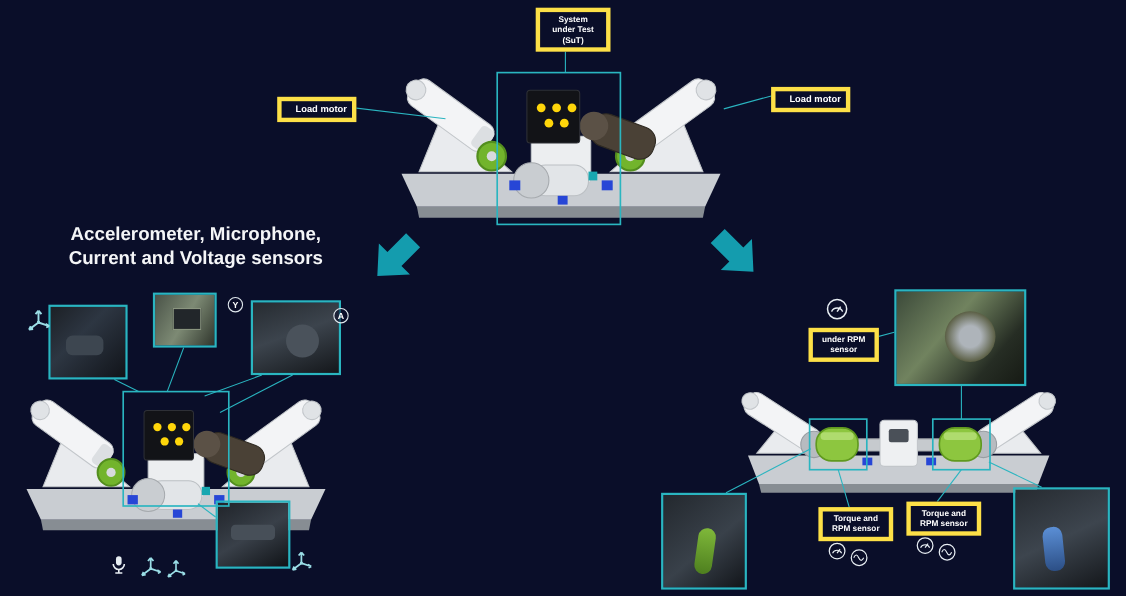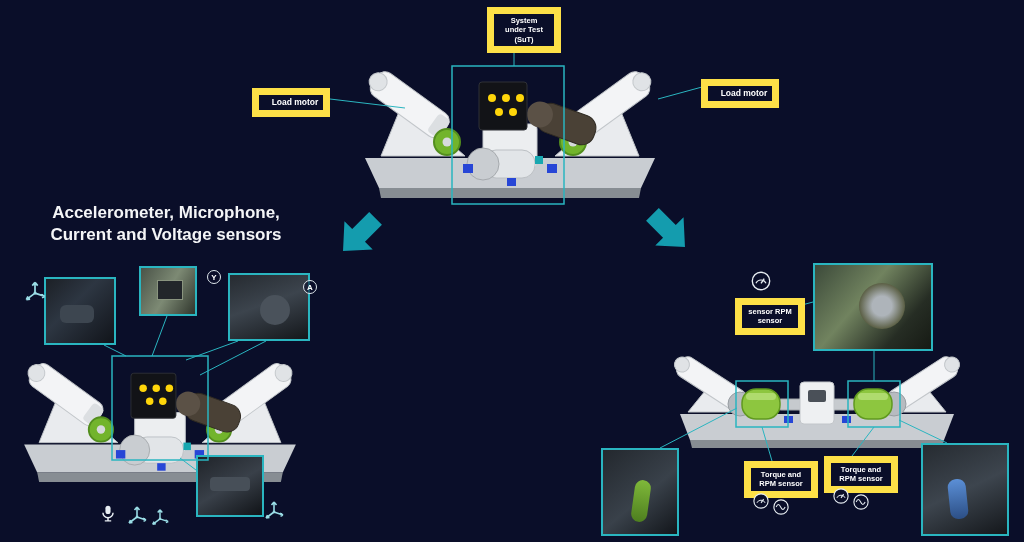--- a/index.html
+++ b/index.html
@@ -1,20 +1,20 @@
 <!DOCTYPE html>
 <html><head>
 <meta charset="utf-8">
 <style>
   html,body{margin:0;padding:0;background:#05081a;}
   #canvas{position:relative;width:1024px;height:542px;background:#0a0e29;overflow:hidden;
           font-family:"Liberation Sans",sans-serif;color:#fff;}
   svg.machine{position:absolute;z-index:2;}
   #overlay{position:absolute;left:0;top:0;width:1024px;height:542px;z-index:4;pointer-events:none;}
-  .callout{position:absolute;z-index:6;background:#0a0e29;border:7px solid #fde047;
+  .callout{position:absolute;z-index:6;background:#0a0e29;border:4px solid #fde047;
            color:#fff;font-weight:bold;text-align:center;padding:2px 4px;line-height:1.25;}
   .callout span{display:block;}
   .c-sm{font-size:7.5px;}
   .c-md{font-size:8.5px;padding-left:12px;}
   .heading{position:absolute;z-index:5;color:#f4f5f7;font-weight:bold;font-size:17px;
            line-height:22px;text-align:center;}
   .heading span{display:block;}
   .inset{position:absolute;z-index:3;border:2px solid #2ab5c0;box-sizing:border-box;background:#14181f;overflow:hidden;}
   .inset .detail{position:absolute;}
   .icon{position:absolute;z-index:7;}
@@ -142,33 +142,33 @@
     <span>under Test</span>
     <span>(SuT)</span>
   </div>
   <div class="callout c-md" style="left:252px;top:88px;width:48px;">
     <span>Load motor</span>
   </div>
   <div class="callout c-md" style="left:701px;top:79px;width:48px;">
     <span>Load motor</span>
   </div>
   <div class="callout c-sm" style="left:735px;top:298px;width:48px;">
-    <span>sensor RPM</span>
+    <span>under RPM</span>
     <span>sensor</span>
   </div>
   <div class="callout c-sm" style="left:744px;top:461px;width:52px;">
     <span>Torque and</span>
     <span>RPM sensor</span>
   </div>
   <div class="callout c-sm" style="left:824px;top:456px;width:52px;">
     <span>Torque and</span>
     <span>RPM sensor</span>
   </div>
 
-  <div class="heading" style="left:28px;top:202px;width:276px;">
+  <div class="heading" style="left:40px;top:202px;width:276px;">
     <span>Accelerometer, Microphone,</span>
     <span>Current and Voltage sensors</span>
   </div>
 
   <div class="inset" style="left:44px;top:277px;width:72px;height:68px;background:linear-gradient(135deg,#1c2026 0%,#2d3642 40%,#11141a 100%);">
     <div class="detail" style="left:14px;top:26px;width:34px;height:18px;border-radius:6px;background:#3d4document6;background:#3d4650;"></div>
   </div>
   <div class="inset" style="left:139px;top:266px;width:58px;height:50px;background:linear-gradient(120deg,#4a5348,#7d8a74 50%,#2f352c);">
     <div class="detail" style="left:16px;top:12px;width:24px;height:18px;background:#22262a;border:1px solid #8a957f;"></div>
   </div>

